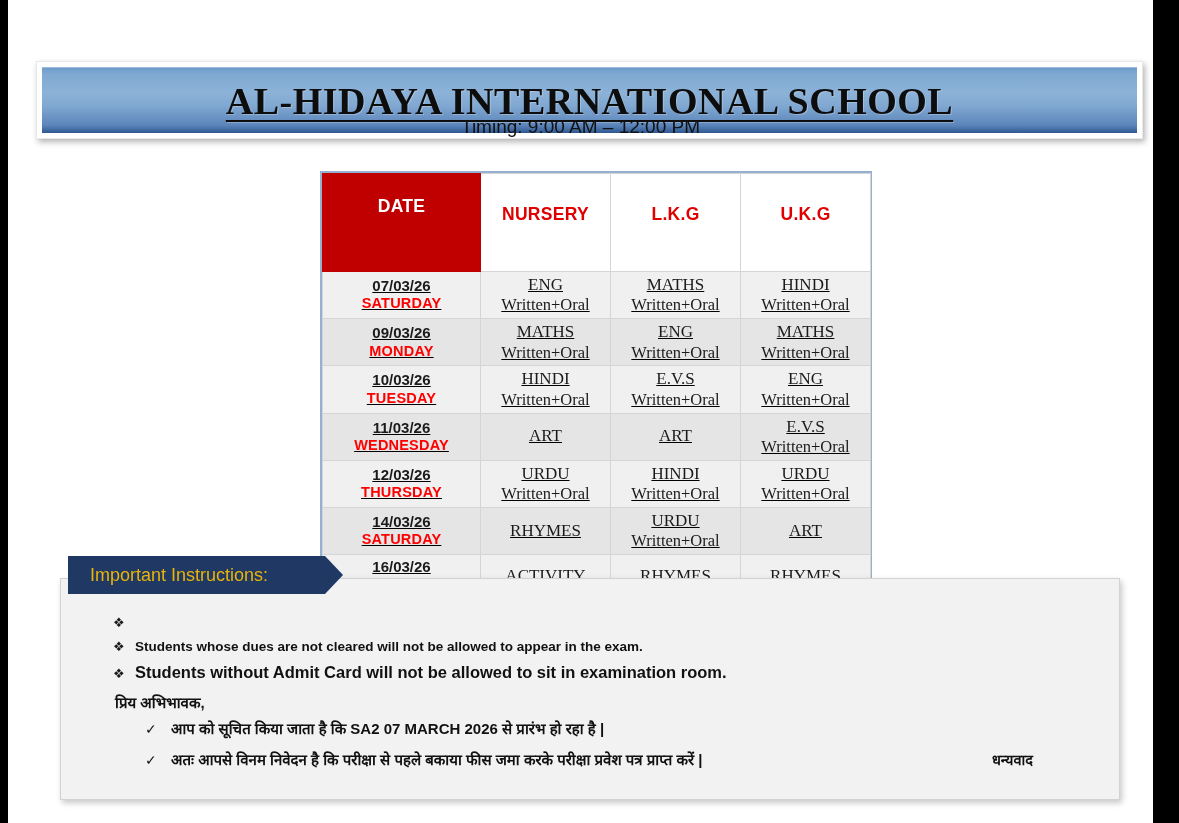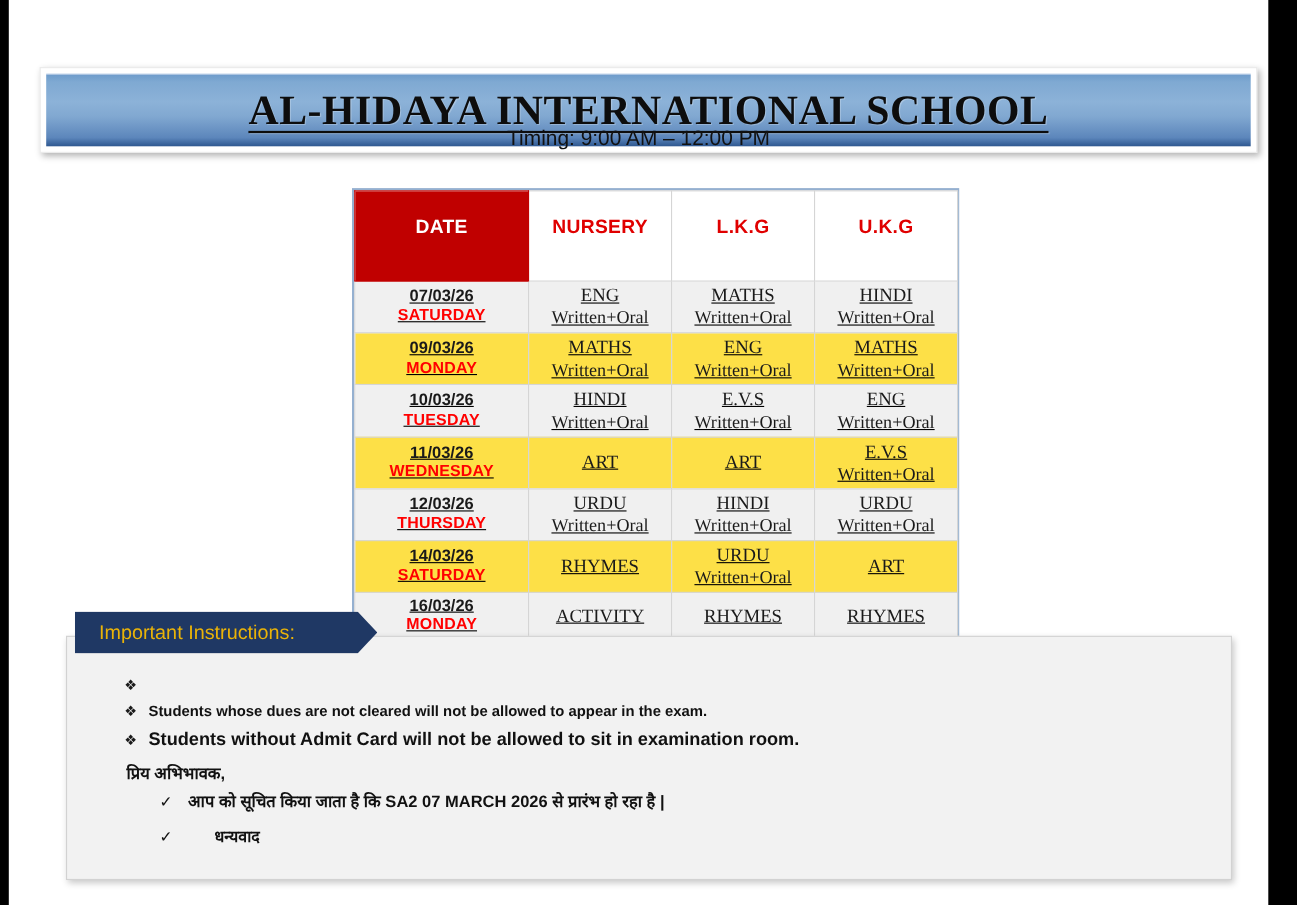--- a/index.html
+++ b/index.html
@@ -132,25 +132,25 @@
     color: #e00000;
     background: #ffffff;
     letter-spacing: 0.3px;
     padding-bottom: 18px;
     vertical-align: middle;
   }
   table.tt thead th.date-head {
     background: #c00000;
     color: #ffffff;
     border-color: #c00000;
-    padding-bottom: 18px;
+    padding-bottom: 34px;
   }
   table.tt tbody tr { height: 41px; text-decoration: underline; }
   table.tt tbody tr.shade td { background: #f0f0f0; }
-  table.tt tbody tr.plain td { background: #fde047; }
+  table.tt tbody tr.plain td { background: #e5e5e5; }
 
   td.date-cell {
     font-family: "Liberation Sans", sans-serif;
     line-height: 1.22;
     padding: 3px 0;
   }
   .d-date {
     display: block;
     font-size: 15px;
     font-weight: bold;
@@ -454,19 +454,20 @@
           </li>
         </ul>
       <div class="hindi hindi-greet">प्रिय अभिभावक,</div>
       <ul class="checks">
           <li class="hindi">
             <span class="cmark">✓</span>
             <span class="ctext">आप को सूचित किया जाता है कि SA2 07 MARCH 2026 से प्रारंभ हो रहा है |</span>
           </li>
           <li class="hindi">
             <span class="cmark">✓</span>
+            <span class="ctext">अतः आपसे विनम निवेदन है कि परीक्षा से पहले बकाया फीस जमा करके परीक्षा प्रवेश पत्र प्राप्त करें |</span>
             <span class="thanks">धन्यवाद</span>
           </li>
         </ul>
     </div>
   </div>
 
 </div>
 
 </body></html>

